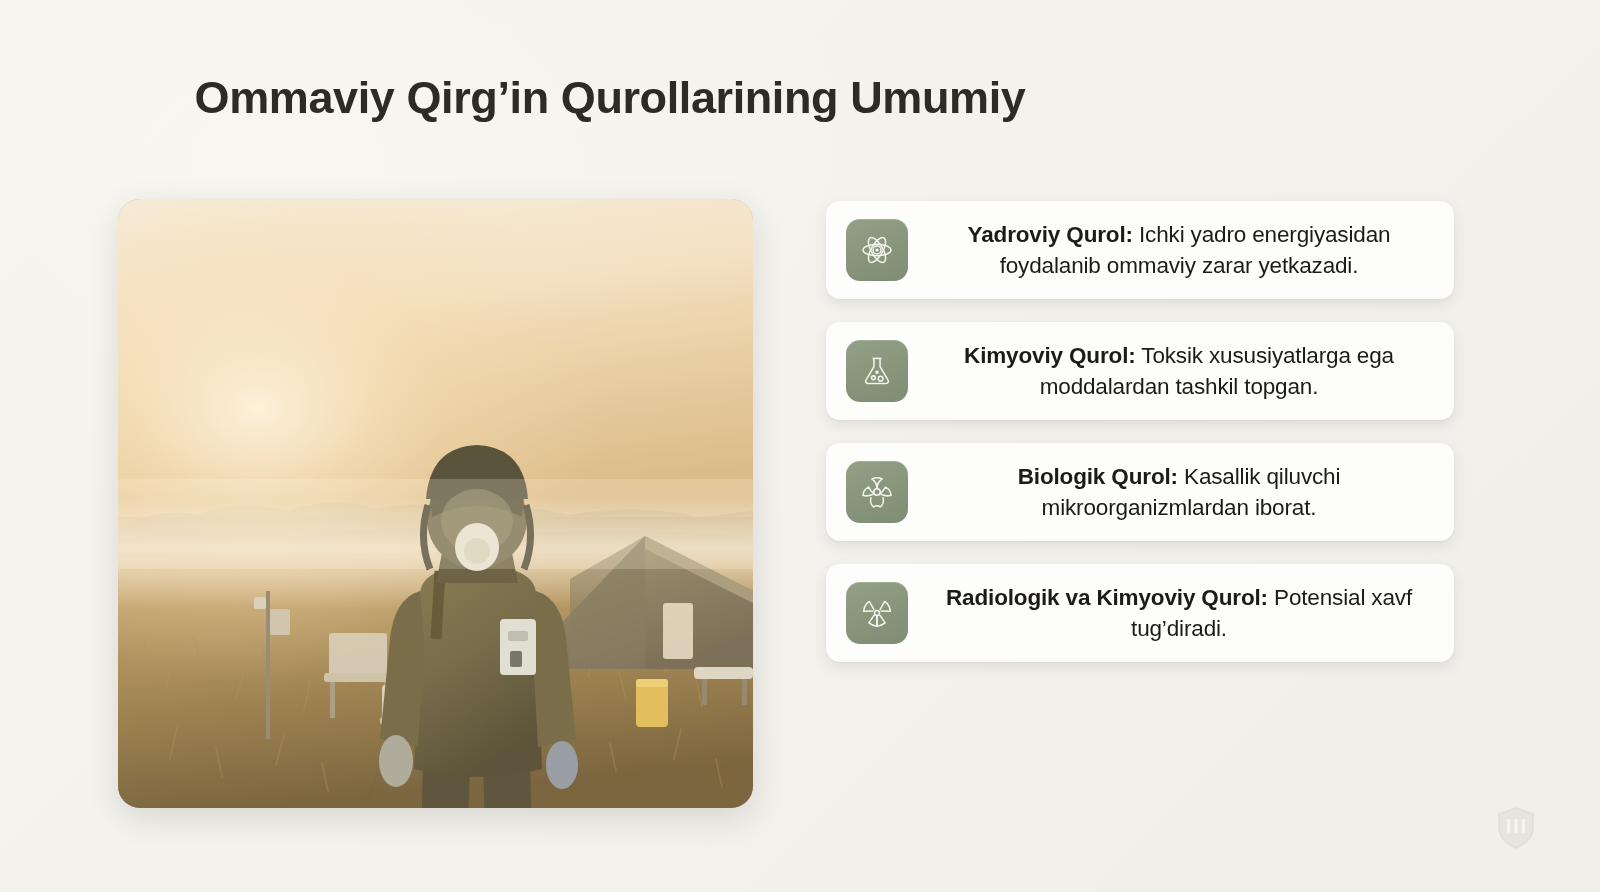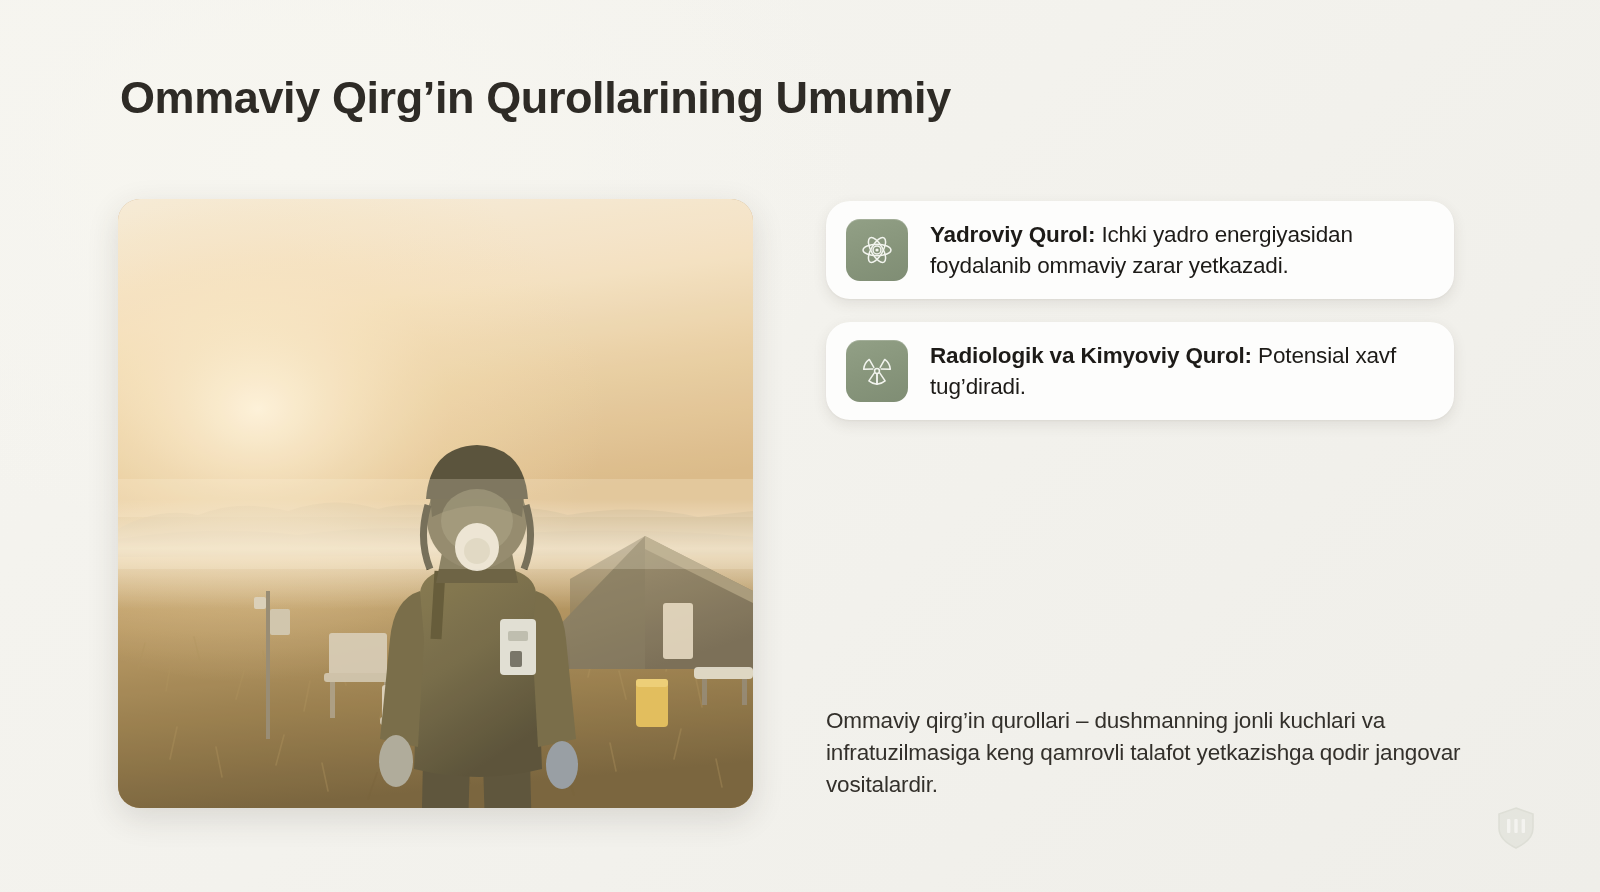--- a/index.html
+++ b/index.html
@@ -15,20 +15,21 @@
     background: #f4f3ee;
     position: relative;
   }
 
   .slide {
     position: absolute;
     inset: 0;
     background:
       radial-gradient(ellipse 900px 600px at 18% 18%, #f7f6f0 0%, rgba(247,246,240,0) 65%),
       linear-gradient(135deg, #f5f4ef 0%, #f3f2ed 45%, #efeee9 100%);
+    text-align: center;
   }
 
   
   .title {
     position: absolute;
     left: 120px;
     top: 68px;
     width: 980px;
     font-size: 45px;
     line-height: 1.33;
@@ -58,21 +59,21 @@
     left: 826px;
     top: 201px;
     width: 628px;
   }
   .card {
     position: relative;
     display: flex;
     align-items: center;
     gap: 22px;
     background: #fdfdfc;
-    border-radius: 24px;
+    border-radius: 14px;
     padding: 18px 26px 18px 20px;
     margin-bottom: 23px;
     min-height: 98px;
     box-shadow: 0 5px 14px rgba(70,62,48,0.10), 0 1px 2px rgba(70,62,48,0.05);
   }
   .card:last-child { margin-bottom: 0; }
 
   .tile {
     flex: 0 0 auto;
     width: 62px;
@@ -286,40 +287,67 @@
           <ellipse cx="20" cy="20" rx="15.5" ry="6.4"></ellipse>
           <ellipse cx="20" cy="20" rx="15.5" ry="6.4" transform="rotate(60 20 20)"></ellipse>
           <ellipse cx="20" cy="20" rx="15.5" ry="6.4" transform="rotate(120 20 20)"></ellipse>
         </svg>
       </div>
       <div class="card-text">
         <b>Yadroviy Qurol:</b><span> Ichki yadro energiyasidan foydalanib ommaviy zarar yetkazadi.</span>
       </div>
     </div>
 
-
+    <div class="card">
+      <div class="tile">
+        <svg viewBox="0 0 40 40" fill="none" stroke="#f2f4ee" stroke-width="1.7" stroke-linejoin="round">
+          <path d="M15 6 h10"></path>
+          <path d="M16.6 6 v9.2 L7.6 30.4 a2.3 2.3 0 0 0 2 3.4 h20.8 a2.3 2.3 0 0 0 2 -3.4 L23.4 15.2 V6"></path>
+          <circle cx="16" cy="27.5" r="2.1"></circle>
+          <circle cx="24" cy="28.5" r="2.6"></circle>
+          <circle cx="20" cy="21.5" r="1.1"></circle>
+        </svg>
+      </div>
+      <div class="card-text">
+        <b>Kimyoviy Qurol:</b><span> Toksik xususiyatlarga ega moddalardan tashkil topgan.</span>
+      </div>
+    </div>
+
+    <div class="card">
+      <div class="tile">
+        <svg viewBox="0 0 40 40" fill="none" stroke="#f2f4ee" stroke-width="1.7" stroke-linecap="round">
+          <circle cx="20" cy="20" r="3.6"></circle>
+          <path d="M20 16.4 Q 20 9 14.6 5.6 Q 20 2.6 25.4 5.6 Q 20 9 20 16.4"></path>
+          <path d="M17 21.9 Q 10.6 25.6 4.4 23.6 Q 5 17.4 10.6 14.6 Q 13.5 20 17 21.9"></path>
+          <path d="M23 21.9 Q 29.4 25.6 35.6 23.6 Q 35 17.4 29.4 14.6 Q 26.5 20 23 21.9"></path>
+          <path d="M13.2 26.4 Q 11.8 33.4 16.4 36.6 Q 20 33.8 23.6 36.6 Q 28.2 33.4 26.8 26.4"></path>
+        </svg>
+      </div>
+      <div class="card-text">
+        <b>Biologik Qurol:</b><span> Kasallik qiluvchi mikroorganizmlardan iborat.</span>
+      </div>
+    </div>
 
     <div class="card">
       <div class="tile">
         <svg viewBox="0 0 40 40" fill="none" stroke="#f2f4ee" stroke-width="1.7" stroke-linejoin="round">
           <circle cx="20" cy="20" r="2.7"></circle>
           <path d="M16.8 16.6 L 11.4 7.2 a15 15 0 0 0 -6.2 10.8 L 16 17.9"></path>
           <path d="M23.2 16.6 L 28.6 7.2 a15 15 0 0 1 6.2 10.8 L 24 17.9"></path>
           <path d="M20 23.4 L 20 34.6 a15 15 0 0 1 -9 -3.6 L 17.2 21.8"></path>
           <path d="M20 23.4 L 20 34.6 a15 15 0 0 0 9 -3.6 L 22.8 21.8"></path>
         </svg>
       </div>
       <div class="card-text">
         <b>Radiologik va Kimyoviy Qurol:</b><span> Potensial xavf tug’diradi.</span>
       </div>
     </div>
 
   </div>
 
-  <p class="footnote">Ommaviy qirg’in qurollari – dushmanning jonli kuchlari va infratuzilmasiga keng qamrovli talafot yetkazishga qodir jangovar vositalardir.</p>
 
   <div class="watermark">
     <svg viewBox="0 0 40 44">
       <path d="M20 2 L37 8 V22 Q37 34 20 42 Q3 34 3 22 V8 Z" fill="#cfd2c6" stroke="#b6bbab" stroke-width="1.6"></path>
       <g fill="#ffffff">
         <rect x="11" y="13" width="3.4" height="14" rx="1"></rect>
         <rect x="18.3" y="13" width="3.4" height="14" rx="1"></rect>
         <rect x="25.6" y="13" width="3.4" height="14" rx="1"></rect>
       </g>
     </svg>

